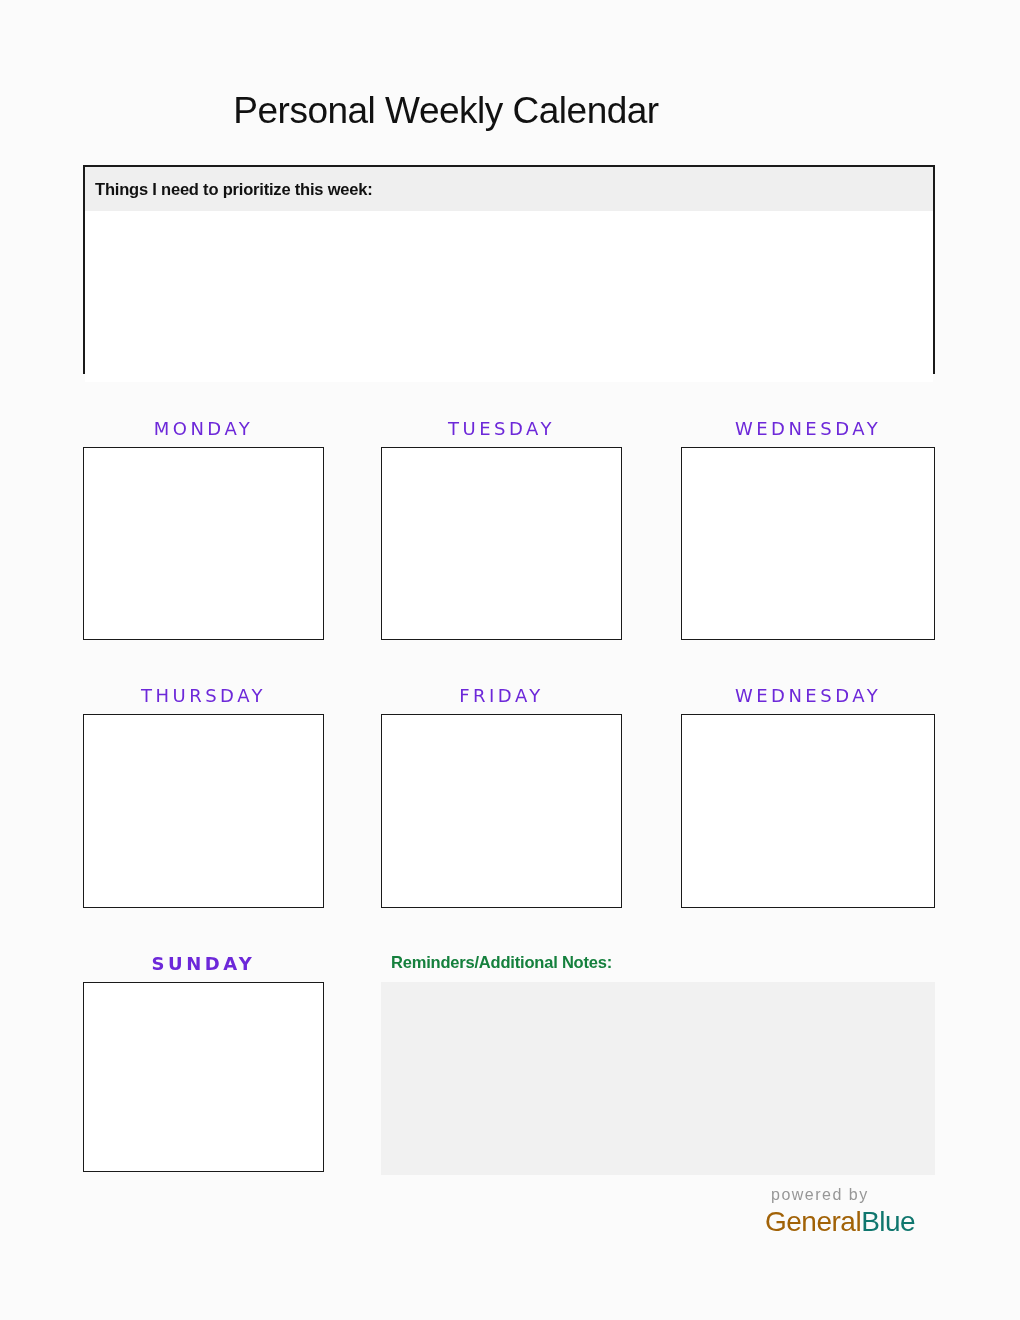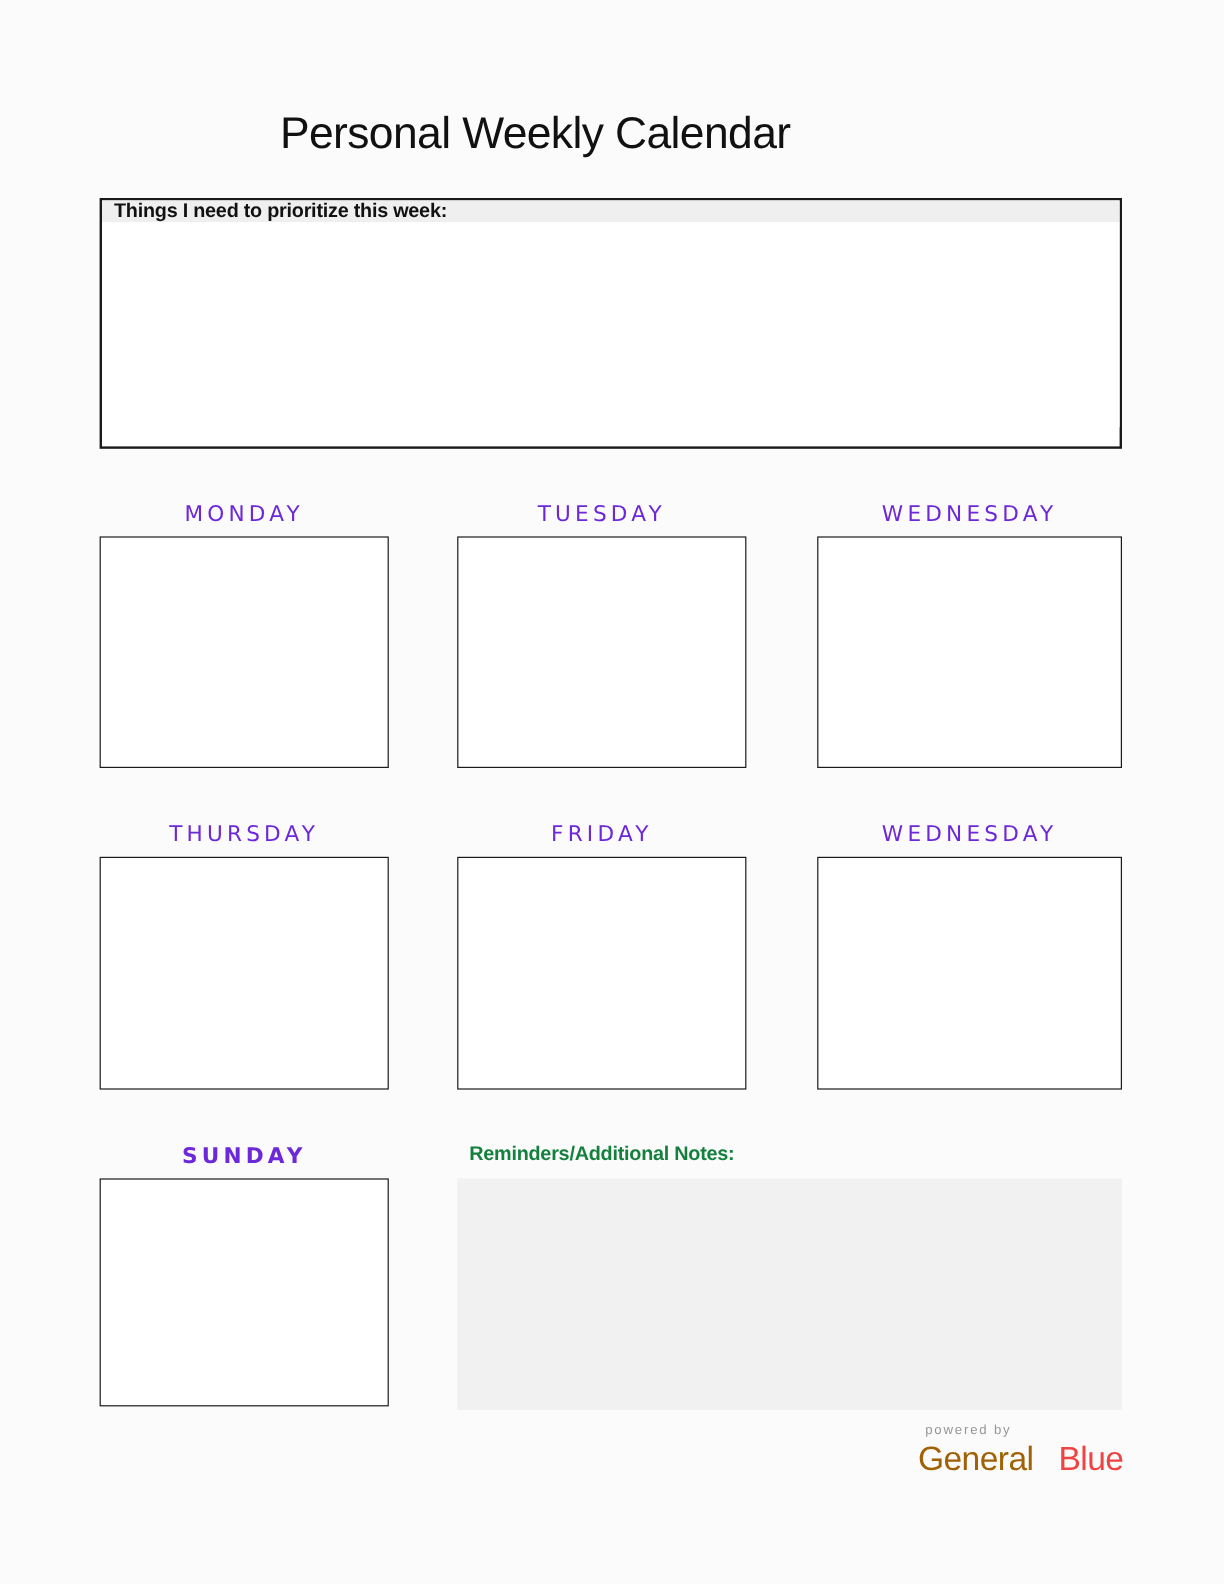--- a/index.html
+++ b/index.html
@@ -34,21 +34,21 @@
     position: absolute;
     left: 83px;
     top: 165px;
     width: 852px;
     height: 209px;
     border: 2px solid #1a1a1a;
     background: #ffffff;
     box-sizing: border-box;
   }
   .priorities-header {
-    height: 18px;
+    height: 44px;
     background: #efefef;
     display: flex;
     align-items: center;
     padding: 0 10px;
     font-size: 16.5px;
     font-weight: 700;
     letter-spacing: -0.2px;
     color: #111;
     box-sizing: border-box;
   }
@@ -107,33 +107,33 @@
   }
 
   
   .footer-logo {
     position: absolute;
     left: 765px;
     top: 1186px;
     width: 170px;
   }
   .powered-by {
-    font-size: 11px;
+    font-size: 16px;
     color: #979797;
     letter-spacing: 1.5px;
     padding-left: 6px;
     margin-bottom: 2px;
   }
   .brand {
     font-size: 28px;
     letter-spacing: -0.5px;
     white-space: nowrap;
   }
   .brand-general { color: #a16207; }
-  .brand-blue { color: #ef4444; padding-left: 21px; }
+  .brand-blue { color: #0f766e; }
 </style>
 </head>
 <body>
 
 <div class="page-title">Personal Weekly Calendar</div>
 
 <div class="priorities-box">
   <div class="priorities-header">Things I need to prioritize this week:</div>
   <div class="priorities-body"></div>
 </div>

